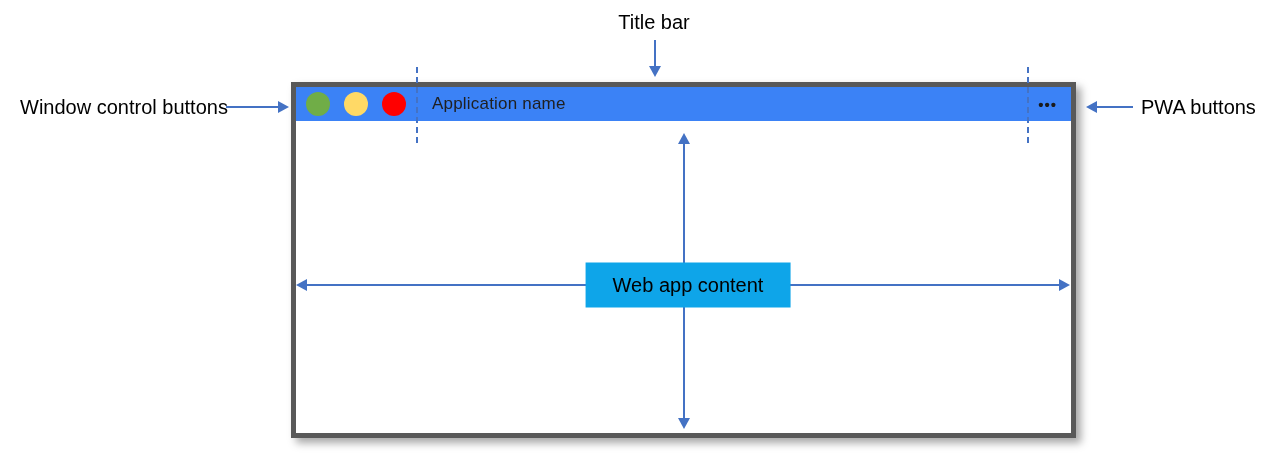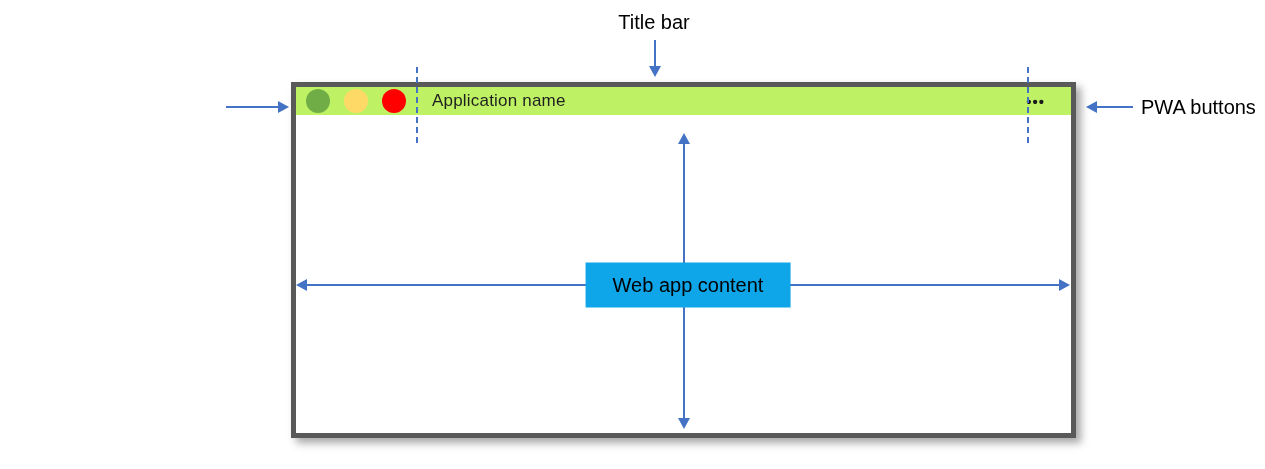--- a/index.html
+++ b/index.html
@@ -22,25 +22,25 @@
     left: 291px;
     top: 82px;
     width: 785px;
     height: 356px;
     background: #ffffff;
     border: 5px solid #595959;
     box-shadow: 5px 5px 8px rgba(0,0,0,0.35);
     z-index: 1;
   }
   .titlebar {
-    height: 28px;
-    background: #bef264;
+    height: 34px;
+    background: #3b82f6;
     display: flex;
     align-items: center;
-    padding: 0 26px 0 10px;
+    padding: 0 14px 0 10px;
   }
   .controls { display: flex; align-items: center; gap: 14px; }
   .ctl-dot { width: 24px; height: 24px; border-radius: 50%; }
   .ctl-green  { background: #70ad47; }
   .ctl-yellow { background: #ffd966; }
   .ctl-red    { background: #ff0000; }
   .app-name {
     margin-left: 26px;
     font-size: 17px;
     color: #1f1f1f;
@@ -150,16 +150,17 @@
     </g>
 
     <g>
       <line x1="684" y1="143" x2="684" y2="419"></line>
       <polygon points="684,133 678,144 690,144"></polygon>
       <polygon points="684,429 678,418 690,418"></polygon>
     </g>
   </svg>
 
   <div class="label label-titlebar">Title bar</div>
+  <div class="label label-window-controls">Window control buttons</div>
   <div class="label label-pwa-buttons">PWA buttons</div>
   <div class="label label-web-content">Web app content</div>
 
 </div>
 
 </body></html>

